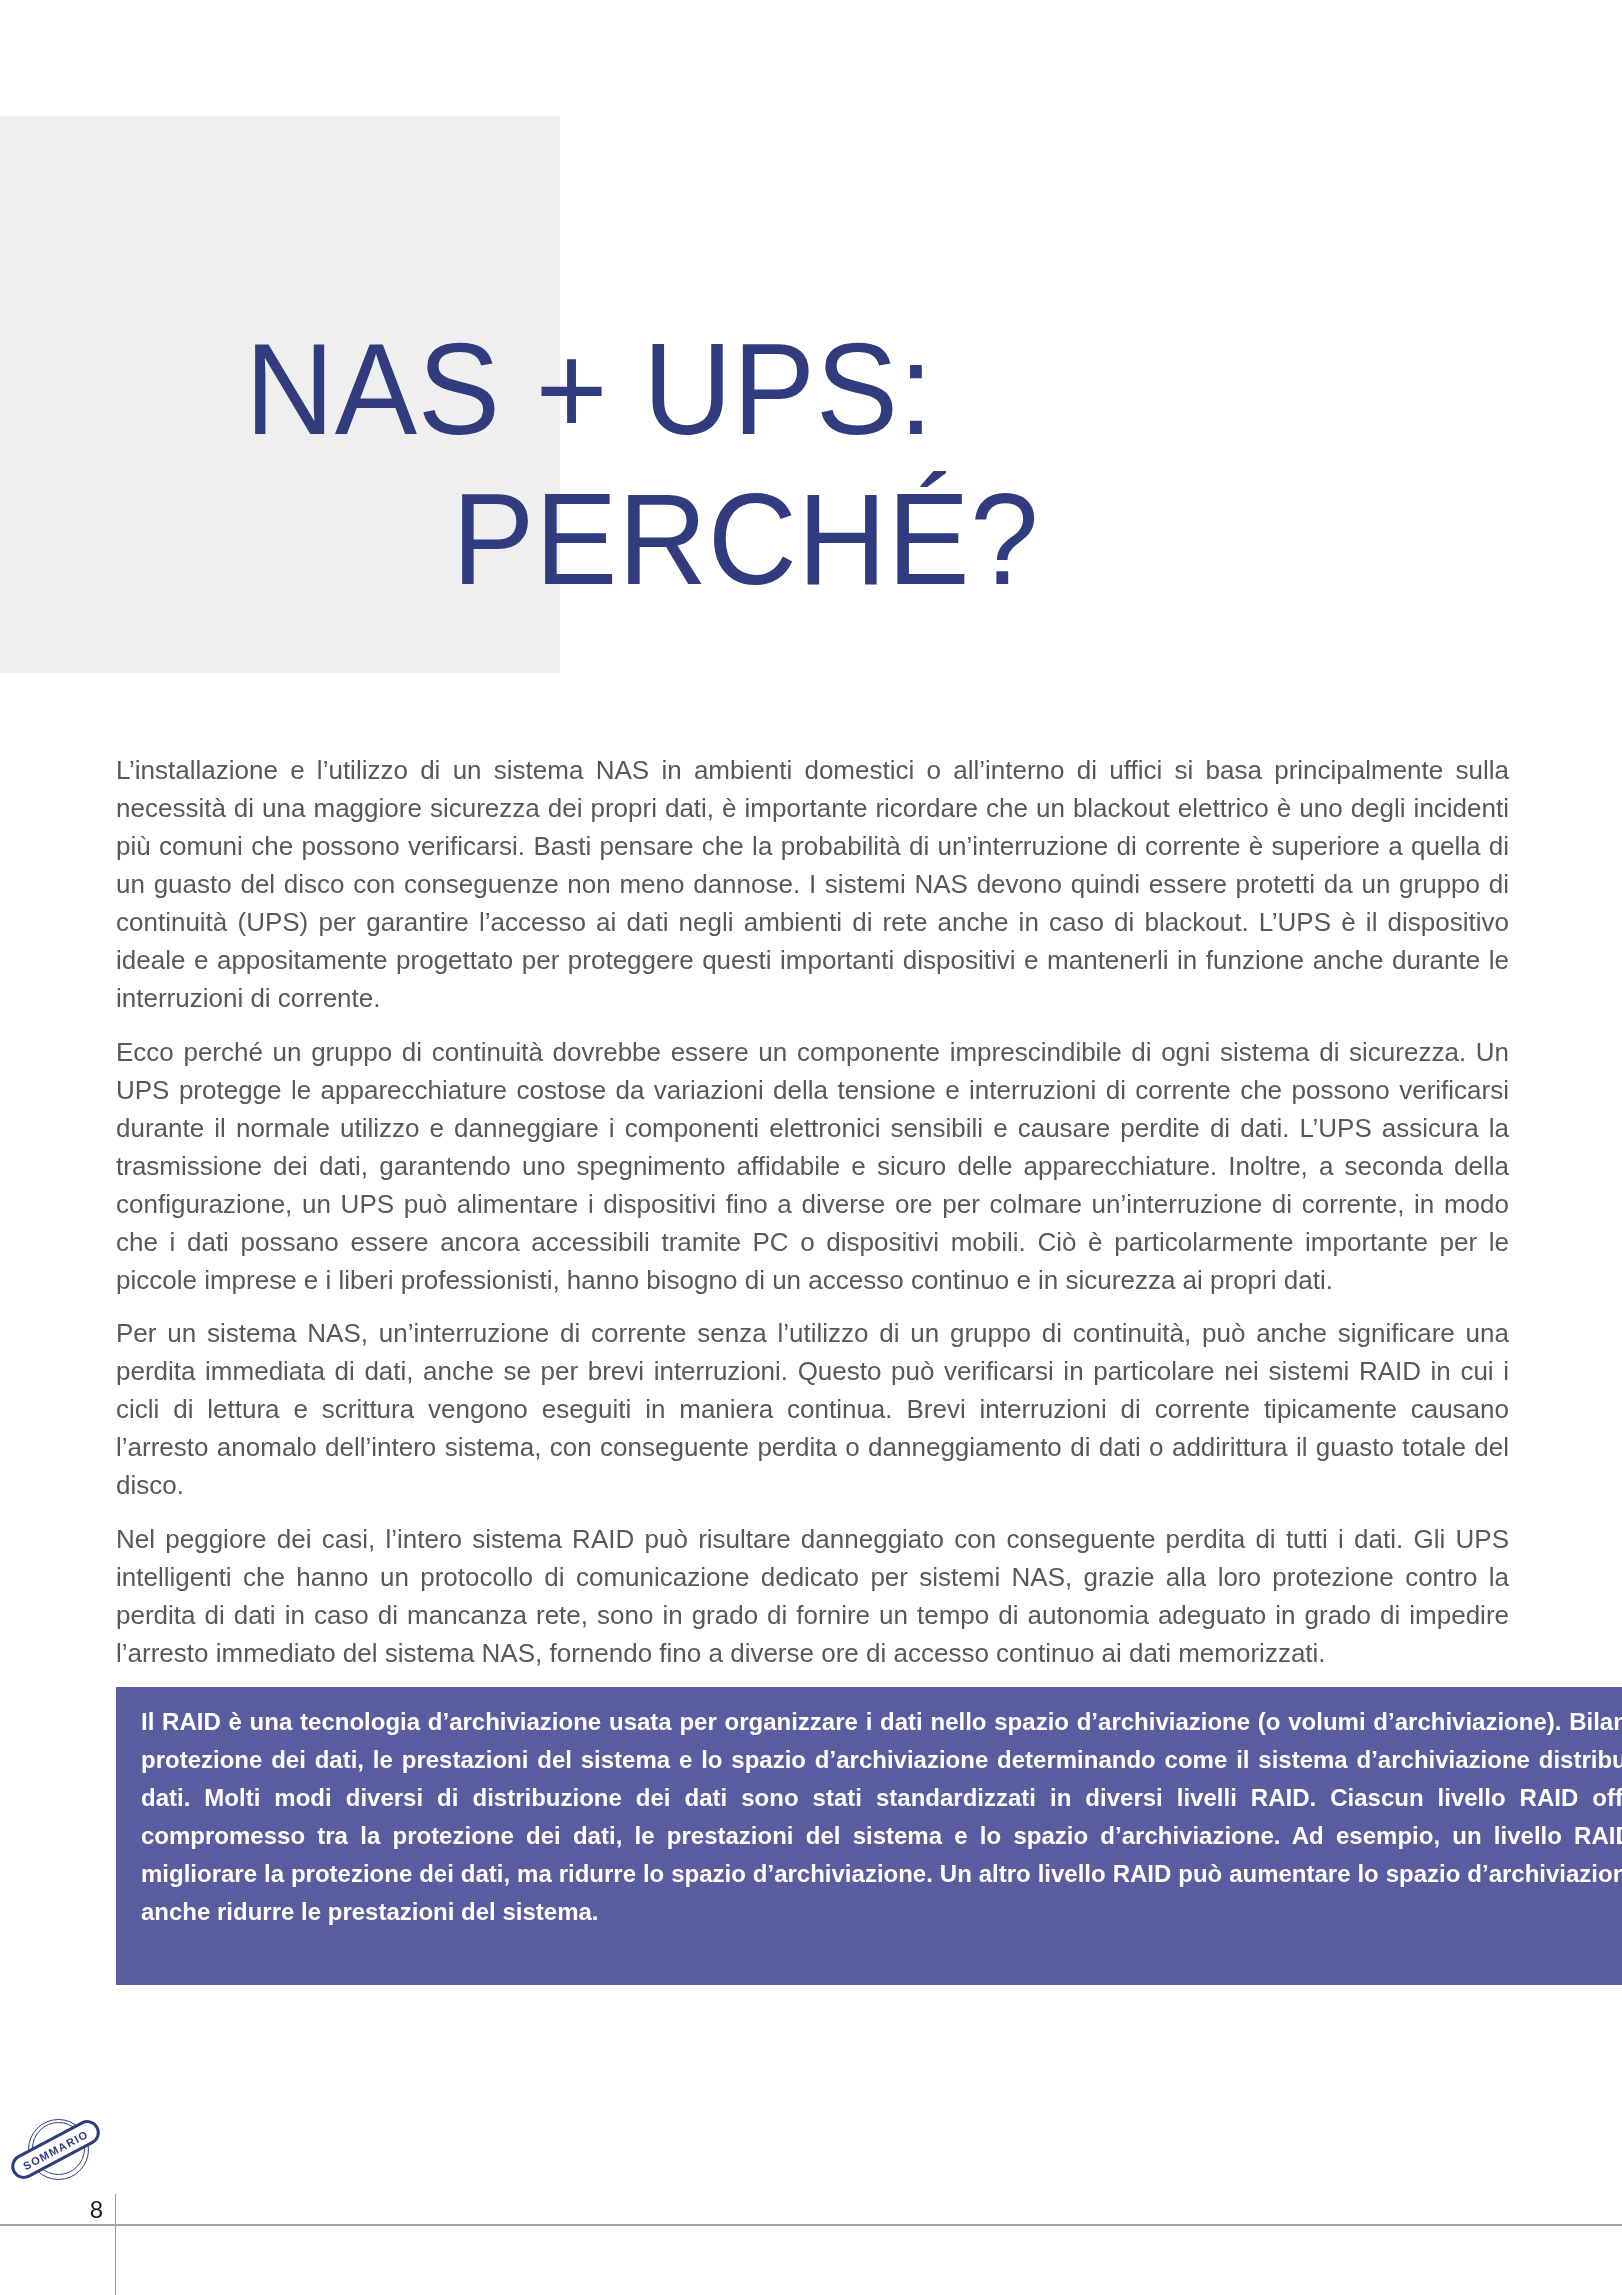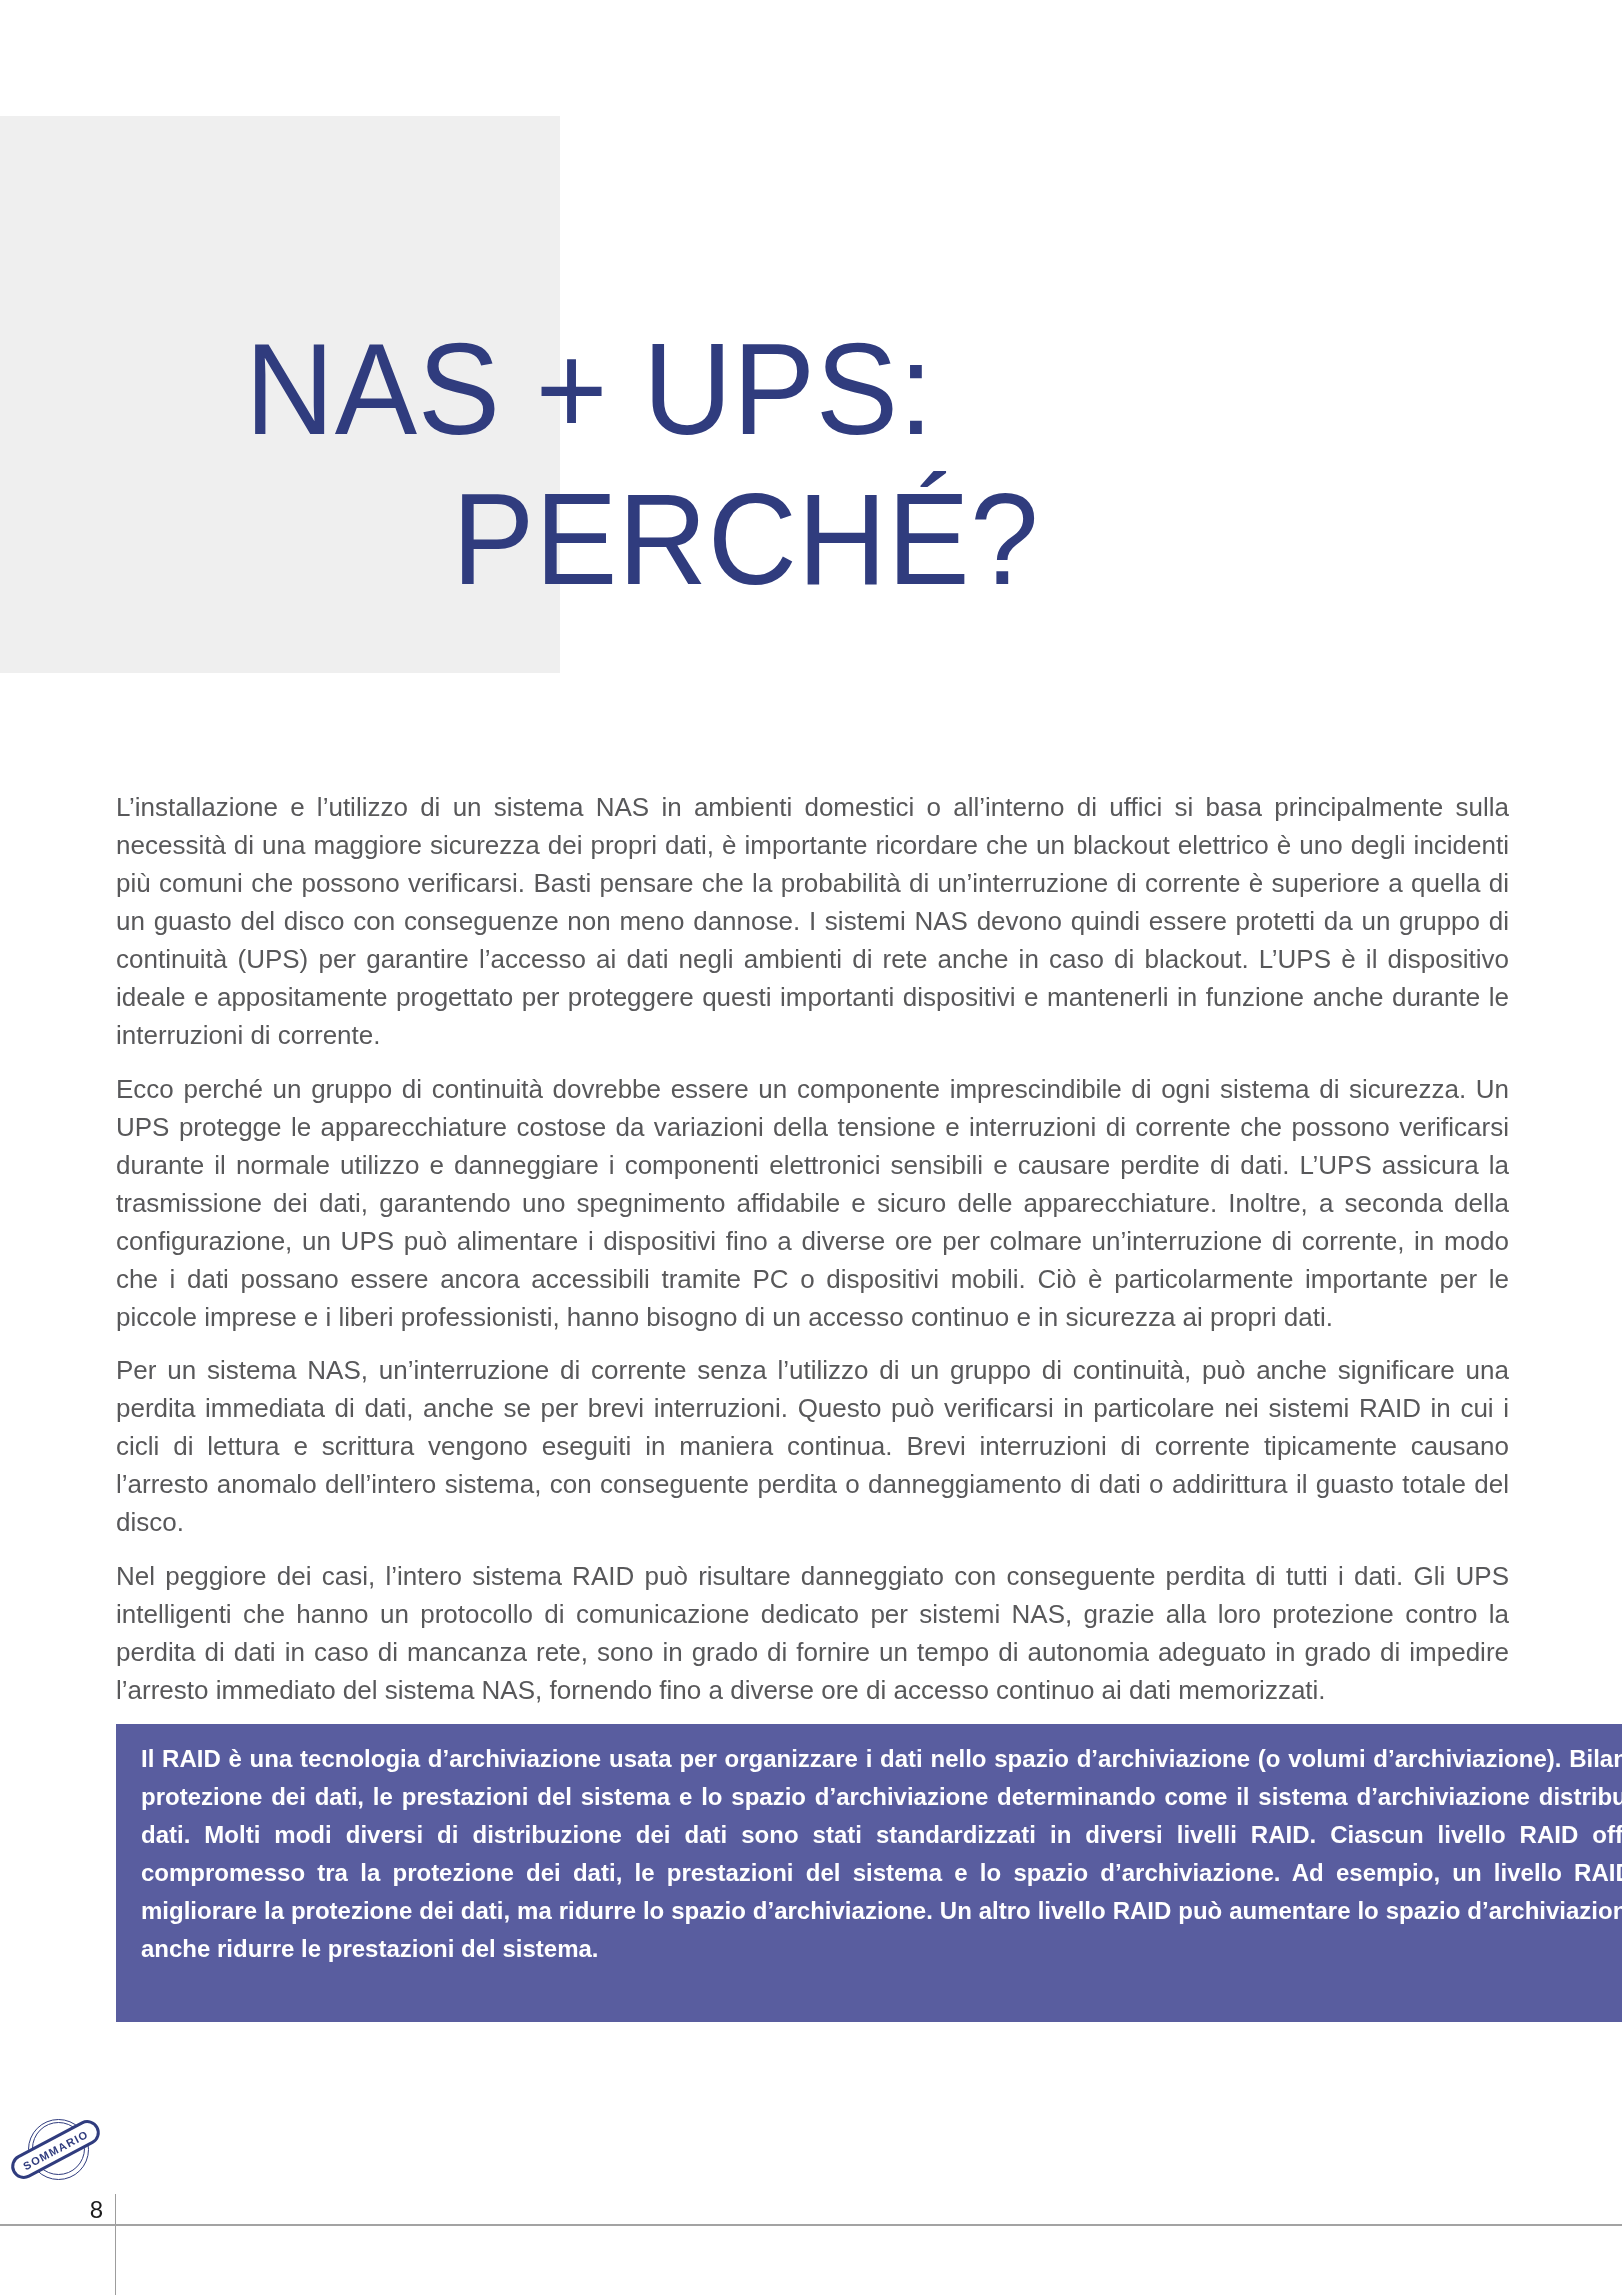--- a/index.html
+++ b/index.html
@@ -30,21 +30,21 @@
     font-size:130px;line-height:1;
     font-weight:400;
     letter-spacing:0.6px;
     transform:scaleX(0.95);
     transform-origin:left top;
     white-space:nowrap;
   }
   .title-line-1{left:245px;top:324px;}
   .title-line-2{left:452px;top:474px;}
   .content{
-    position:absolute;left:116px;top:788px;width:1429px;
+    position:absolute;left:116px;top:751px;width:1429px;
   }
   .content p.body-par{
     width:1393px;
     font-size:26px;line-height:38px;
     color:var(--body-gray);
     text-align:justify;
     -webkit-hyphens:none;hyphens:none;
     margin:0 0 15.6px 0;
   }
   .info-box{

